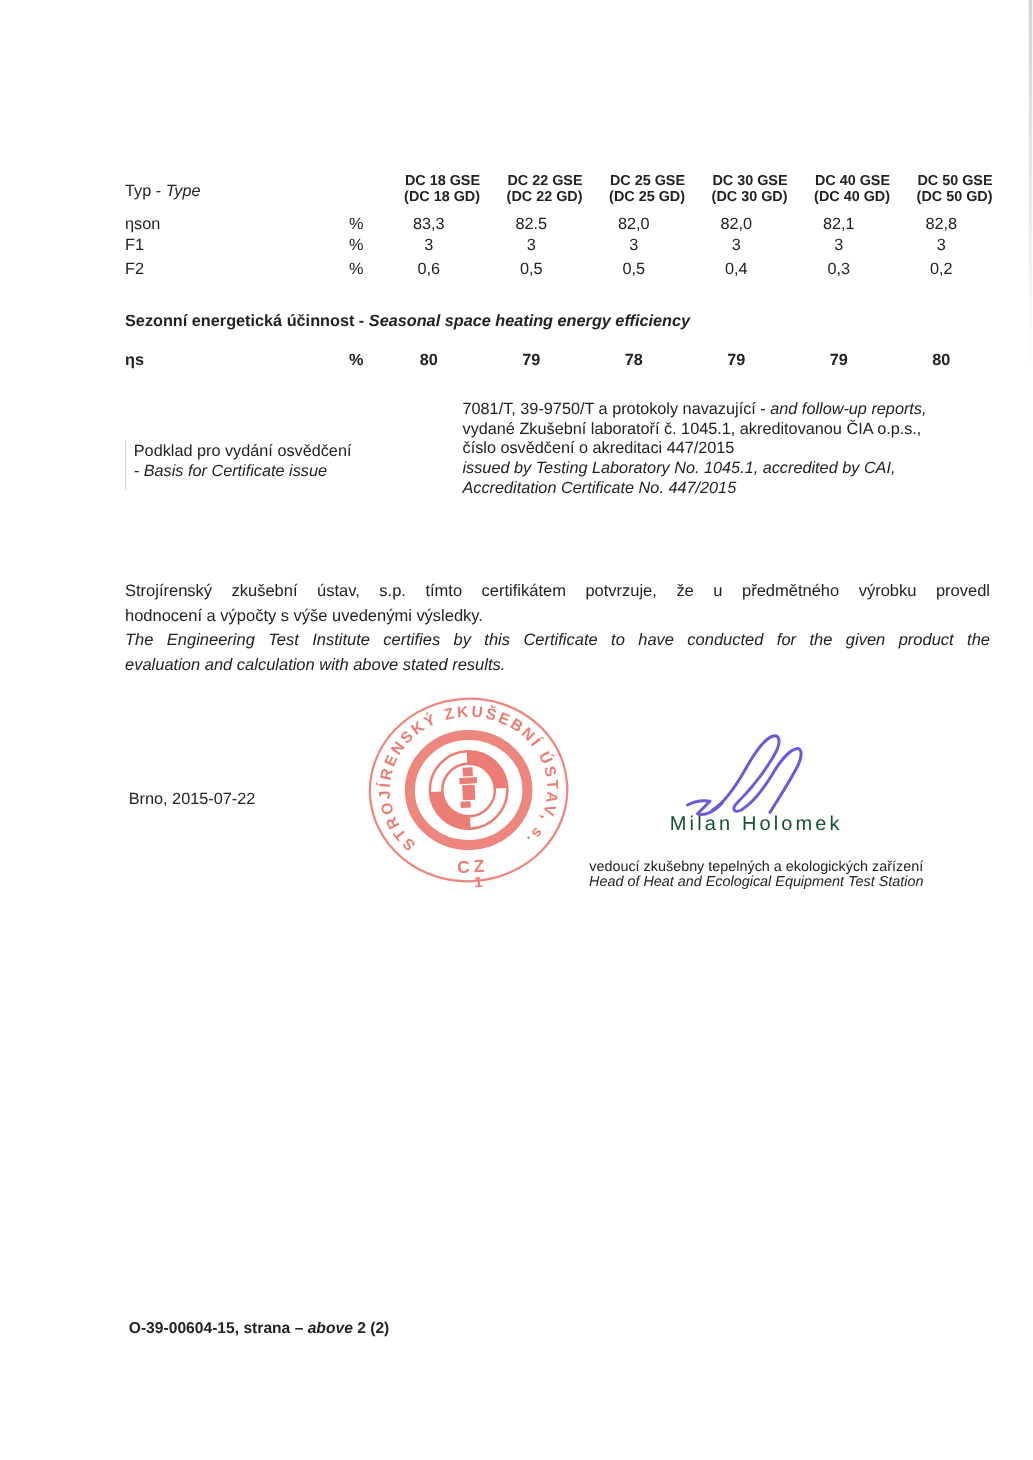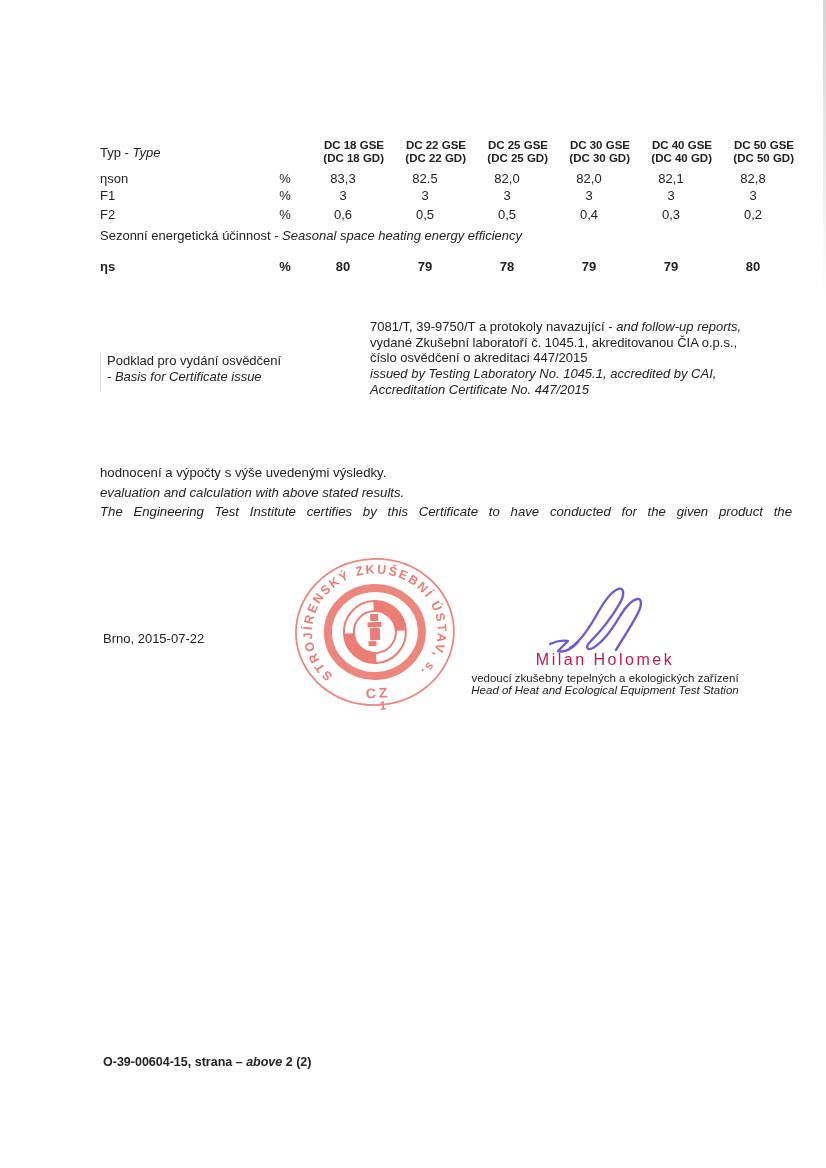--- a/index.html
+++ b/index.html
@@ -14,39 +14,39 @@
 
   
   #tbl{left:100px;top:137px;width:694px;font-size:13px;}
   .trow{display:flex;align-items:center;height:19px;}
   .c-label{width:168px;}
   .c-unit{width:34px;text-align:center;}
   .c-val{width:82px;text-align:center;}
   .thead{display:flex;align-items:center;height:30px;}
   .h-col{width:82px;text-align:right;font-weight:bold;font-size:11.5px;line-height:13.5px;}
   .gap-top{align-items:flex-end;}
-  #section-line{margin-top:4px;font-weight:normal;font-size:13px;height:17px;}
+  #section-line{margin-top:25px;font-weight:bold;font-size:13px;height:17px;}
   #eta-s-row{margin-top:12px;font-weight:bold;}
 
   
   #basis-rule{left:100px;top:352px;width:1px;height:40px;background:#ddd;}
   #basis-label{left:107px;top:353px;font-size:13px;line-height:16px;}
   #reports{left:370px;top:319px;width:430px;font-size:13px;line-height:15.7px;}
 
   
   #statement{left:100px;top:463px;width:692px;font-size:13.2px;line-height:19.5px;}
   .just{text-align:justify;text-align-last:justify;}
 
   
   #place-date{left:103px;top:631px;font-size:13px;}
   #stamp{left:285px;top:553px;transform:rotate(-3deg);}
   #signature{left:546px;top:584px;}
   #signer{left:455px;top:651px;width:300px;text-align:center;}
-  #signer-name{font-size:16px;letter-spacing:2.5px;color:#be185d;}
-  #signer-title-cz{font-size:11.5px;margin-top:3px;}
+  #signer-name{font-size:16px;letter-spacing:2.5px;color:#14532d;}
+  #signer-title-cz{font-size:11.5px;margin-top:19px;}
   #signer-title-en{font-size:11.5px;font-style:italic;}
 
   
   #footer{left:103px;top:1055px;font-size:12.5px;font-weight:bold;}
 </style>
 </head>
 <body>
 
 <div class="abs edge-artifact"></div>
 
@@ -135,23 +135,24 @@
 
 <div id="reports" class="abs">
   <div><span>7081/T, 39-9750/T a protokoly navazující - </span><span class="it">and follow-up reports,</span></div>
   <div>vydané Zkušební laboratoří č. 1045.1, akreditovanou ČIA o.p.s.,</div>
   <div>číslo osvědčení o akreditaci 447/2015</div>
   <div class="it">issued by Testing Laboratory No. 1045.1, accredited by CAI,</div>
   <div class="it">Accreditation Certificate No. 447/2015</div>
 </div>
 
 <div id="statement" class="abs">
+  <div class="just">Strojírenský zkušební ústav, s.p. tímto certifikátem potvrzuje, že u předmětného výrobku provedl</div>
   <div>hodnocení a výpočty s výše uvedenými výsledky.</div>
+  <div class="it just">The Engineering Test Institute certifies by this Certificate to have conducted for the given product the</div>
   <div class="it">evaluation and calculation with above stated results.</div>
-  <div class="it just">The Engineering Test Institute certifies by this Certificate to have conducted for the given product the</div>
 </div>
 
 <div id="place-date" class="abs">Brno, 2015-07-22</div>
 
 <svg id="stamp" class="abs" width="180" height="162" viewBox="0 0 180 160">
   <g stroke="#ec7d74" fill="none" opacity="0.92">
     <ellipse cx="90" cy="78" rx="79" ry="73" stroke-width="1.8"></ellipse>
     <ellipse cx="90" cy="78" rx="47" ry="44" stroke-width="8"></ellipse>
   </g>
   <defs>

